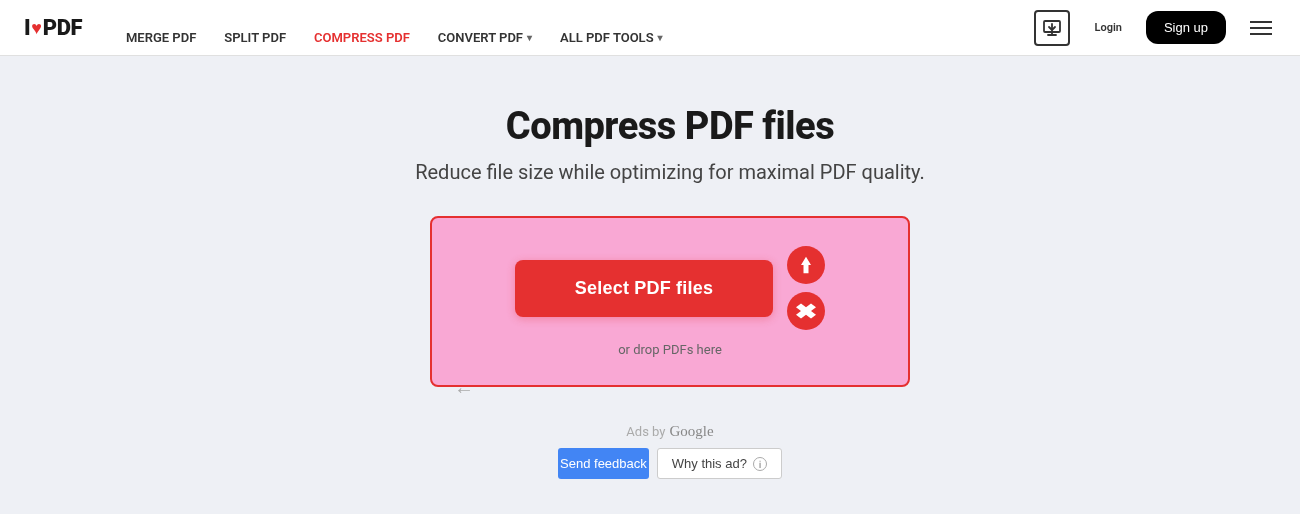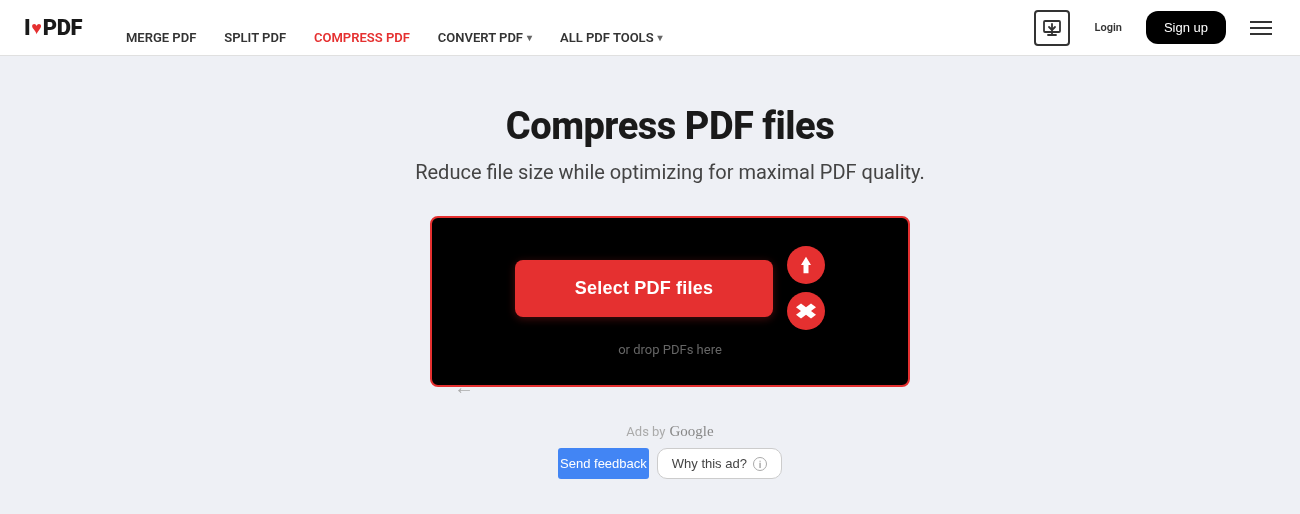--- a/index.html
+++ b/index.html
@@ -132,21 +132,21 @@
     }
 
     
     .upload-area {
       border: 2.5px solid #e53030;
       border-radius: 8px;
       padding: 28px 36px;
       display: flex;
       flex-direction: column;
       align-items: center;
-      background: #000000;
+      background: #f9a8d4;
       width: 480px;
     }
     .upload-row {
       display: flex;
       align-items: center;
       gap: 14px;
     }
     .select-btn {
       background: #e53030;
       color: #fff;
@@ -217,21 +217,21 @@
       border: none;
       border-radius: 3px;
       cursor: pointer;
     }
     .why-ad-btn {
       background: #fff;
       color: #444;
       font-size: 13px;
       padding: 7px 14px;
       border: 1px solid #ccc;
-      border-radius: 10px;
+      border-radius: 3px;
       cursor: pointer;
       display: flex;
       align-items: center;
       gap: 6px;
     }
     .why-ad-info {
       width: 14px;
       height: 14px;
       border-radius: 50%;
       border: 1px solid #aaa;

